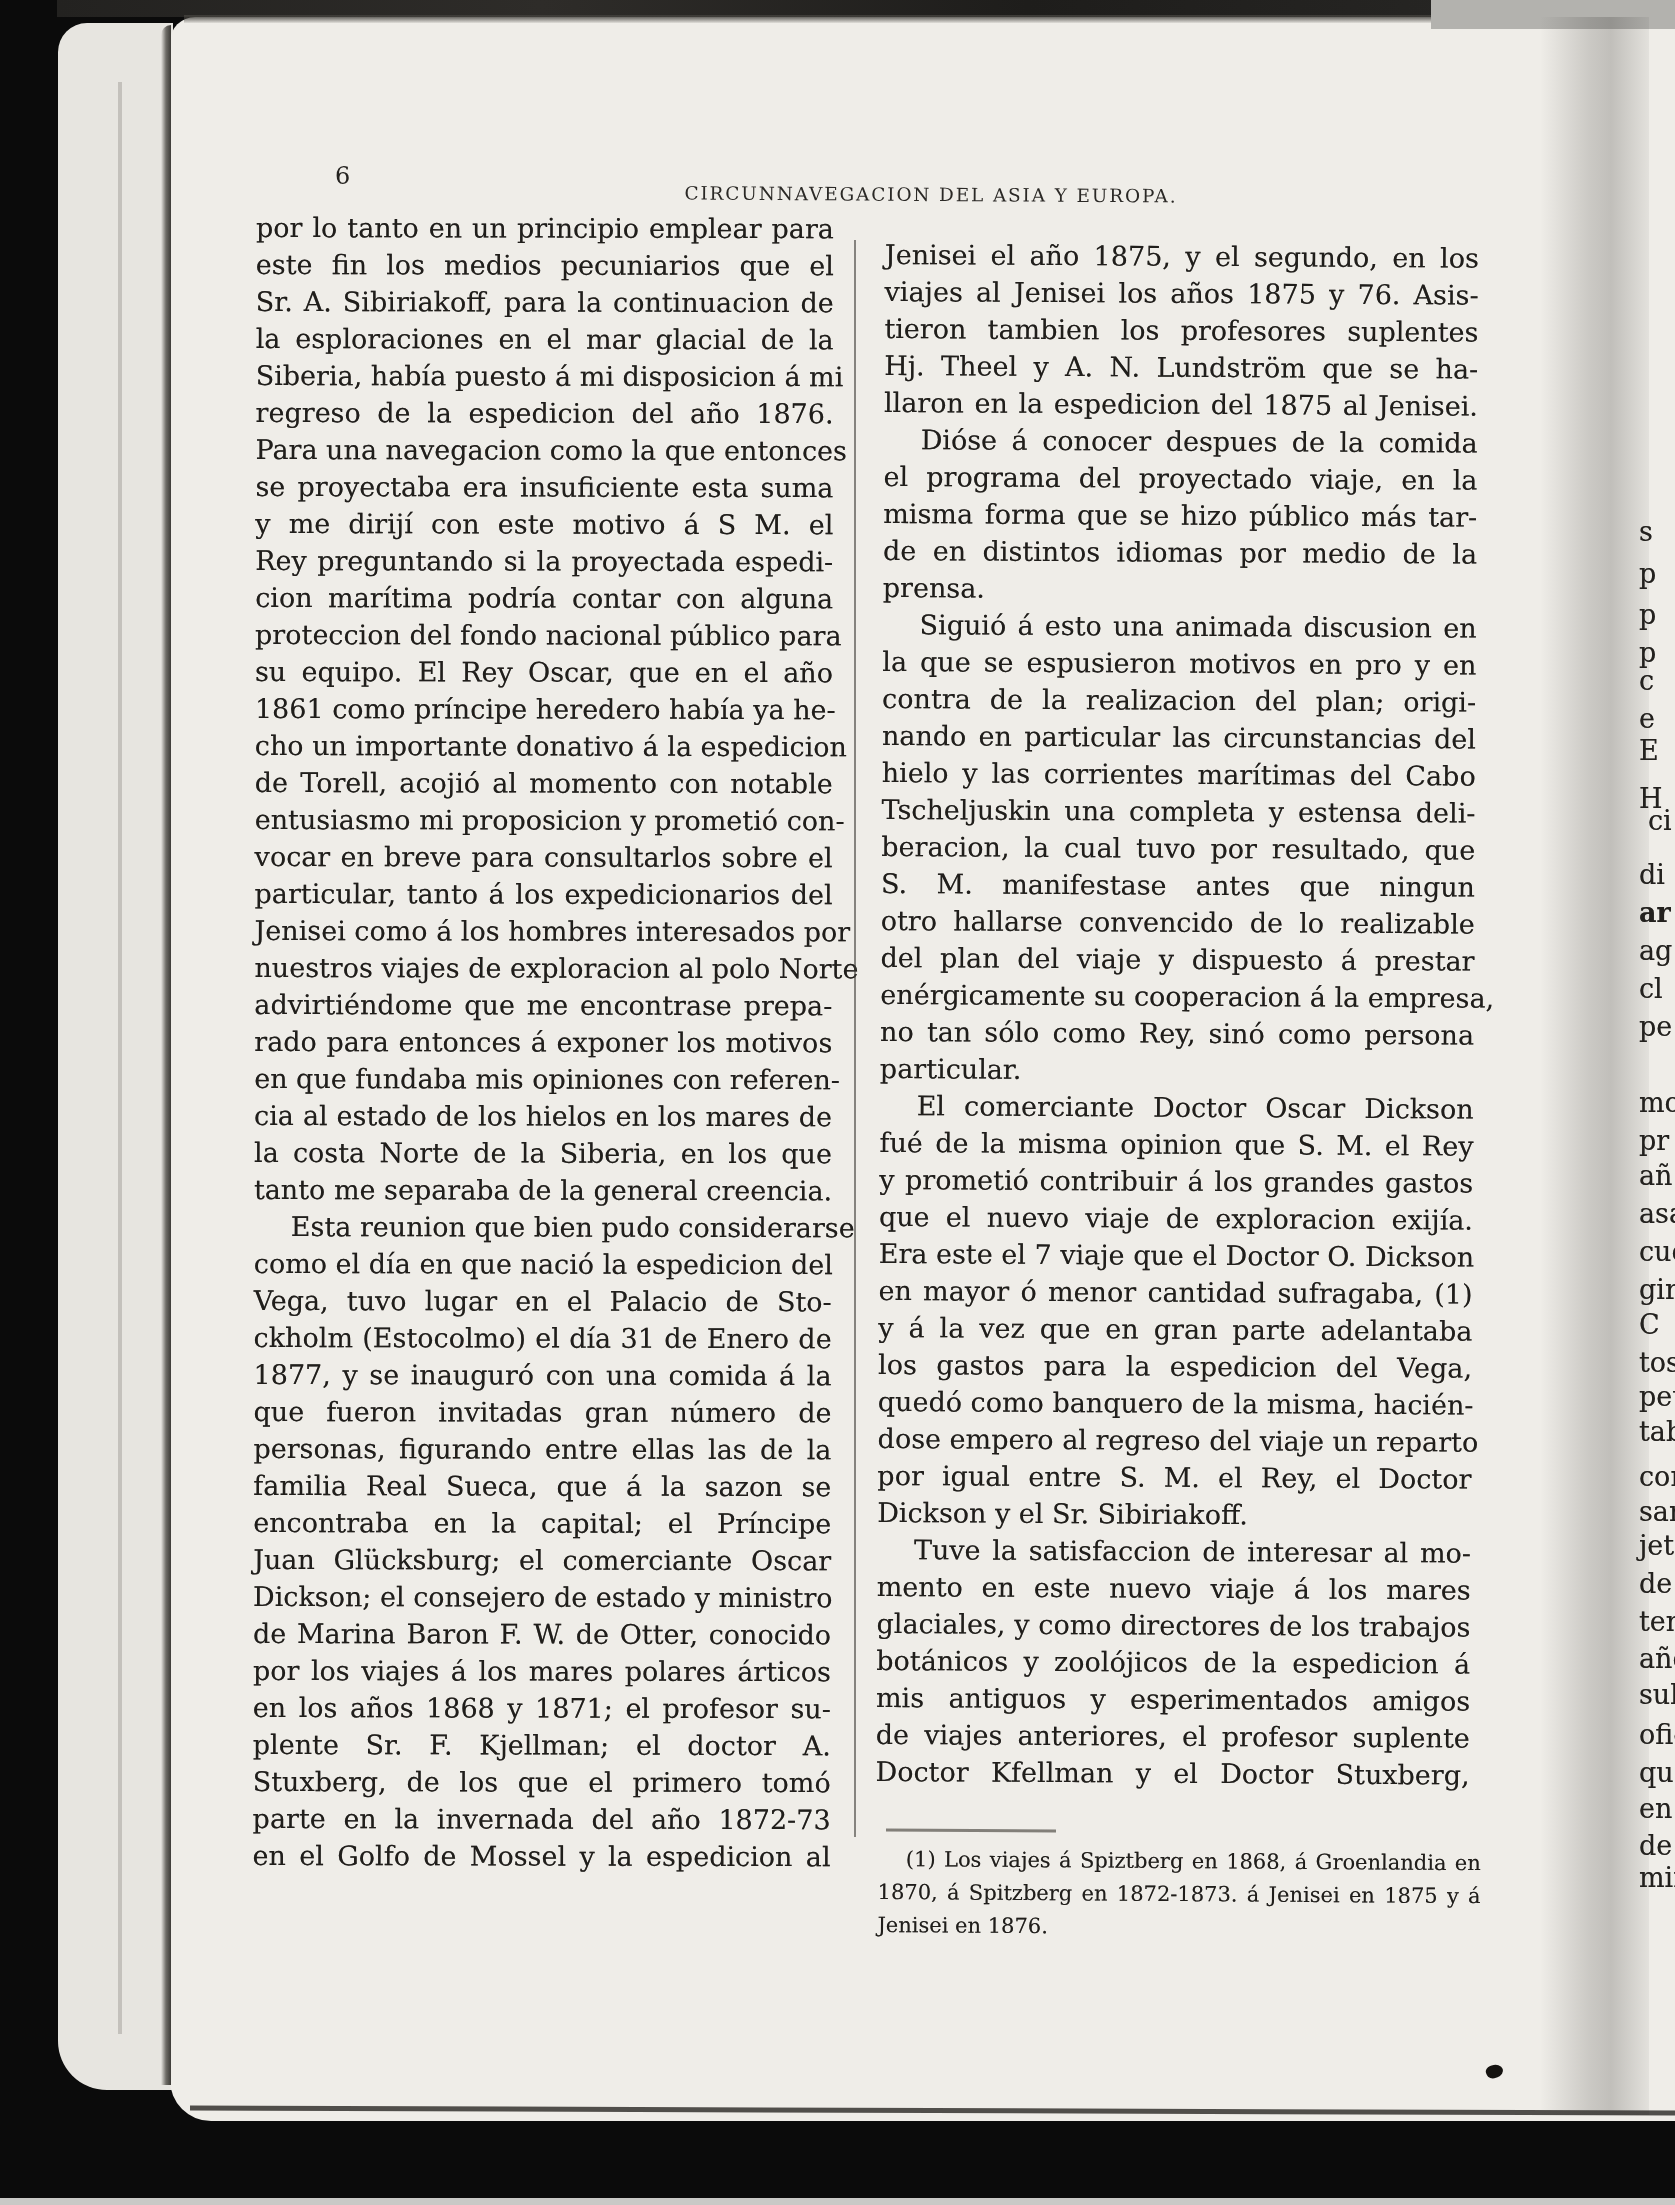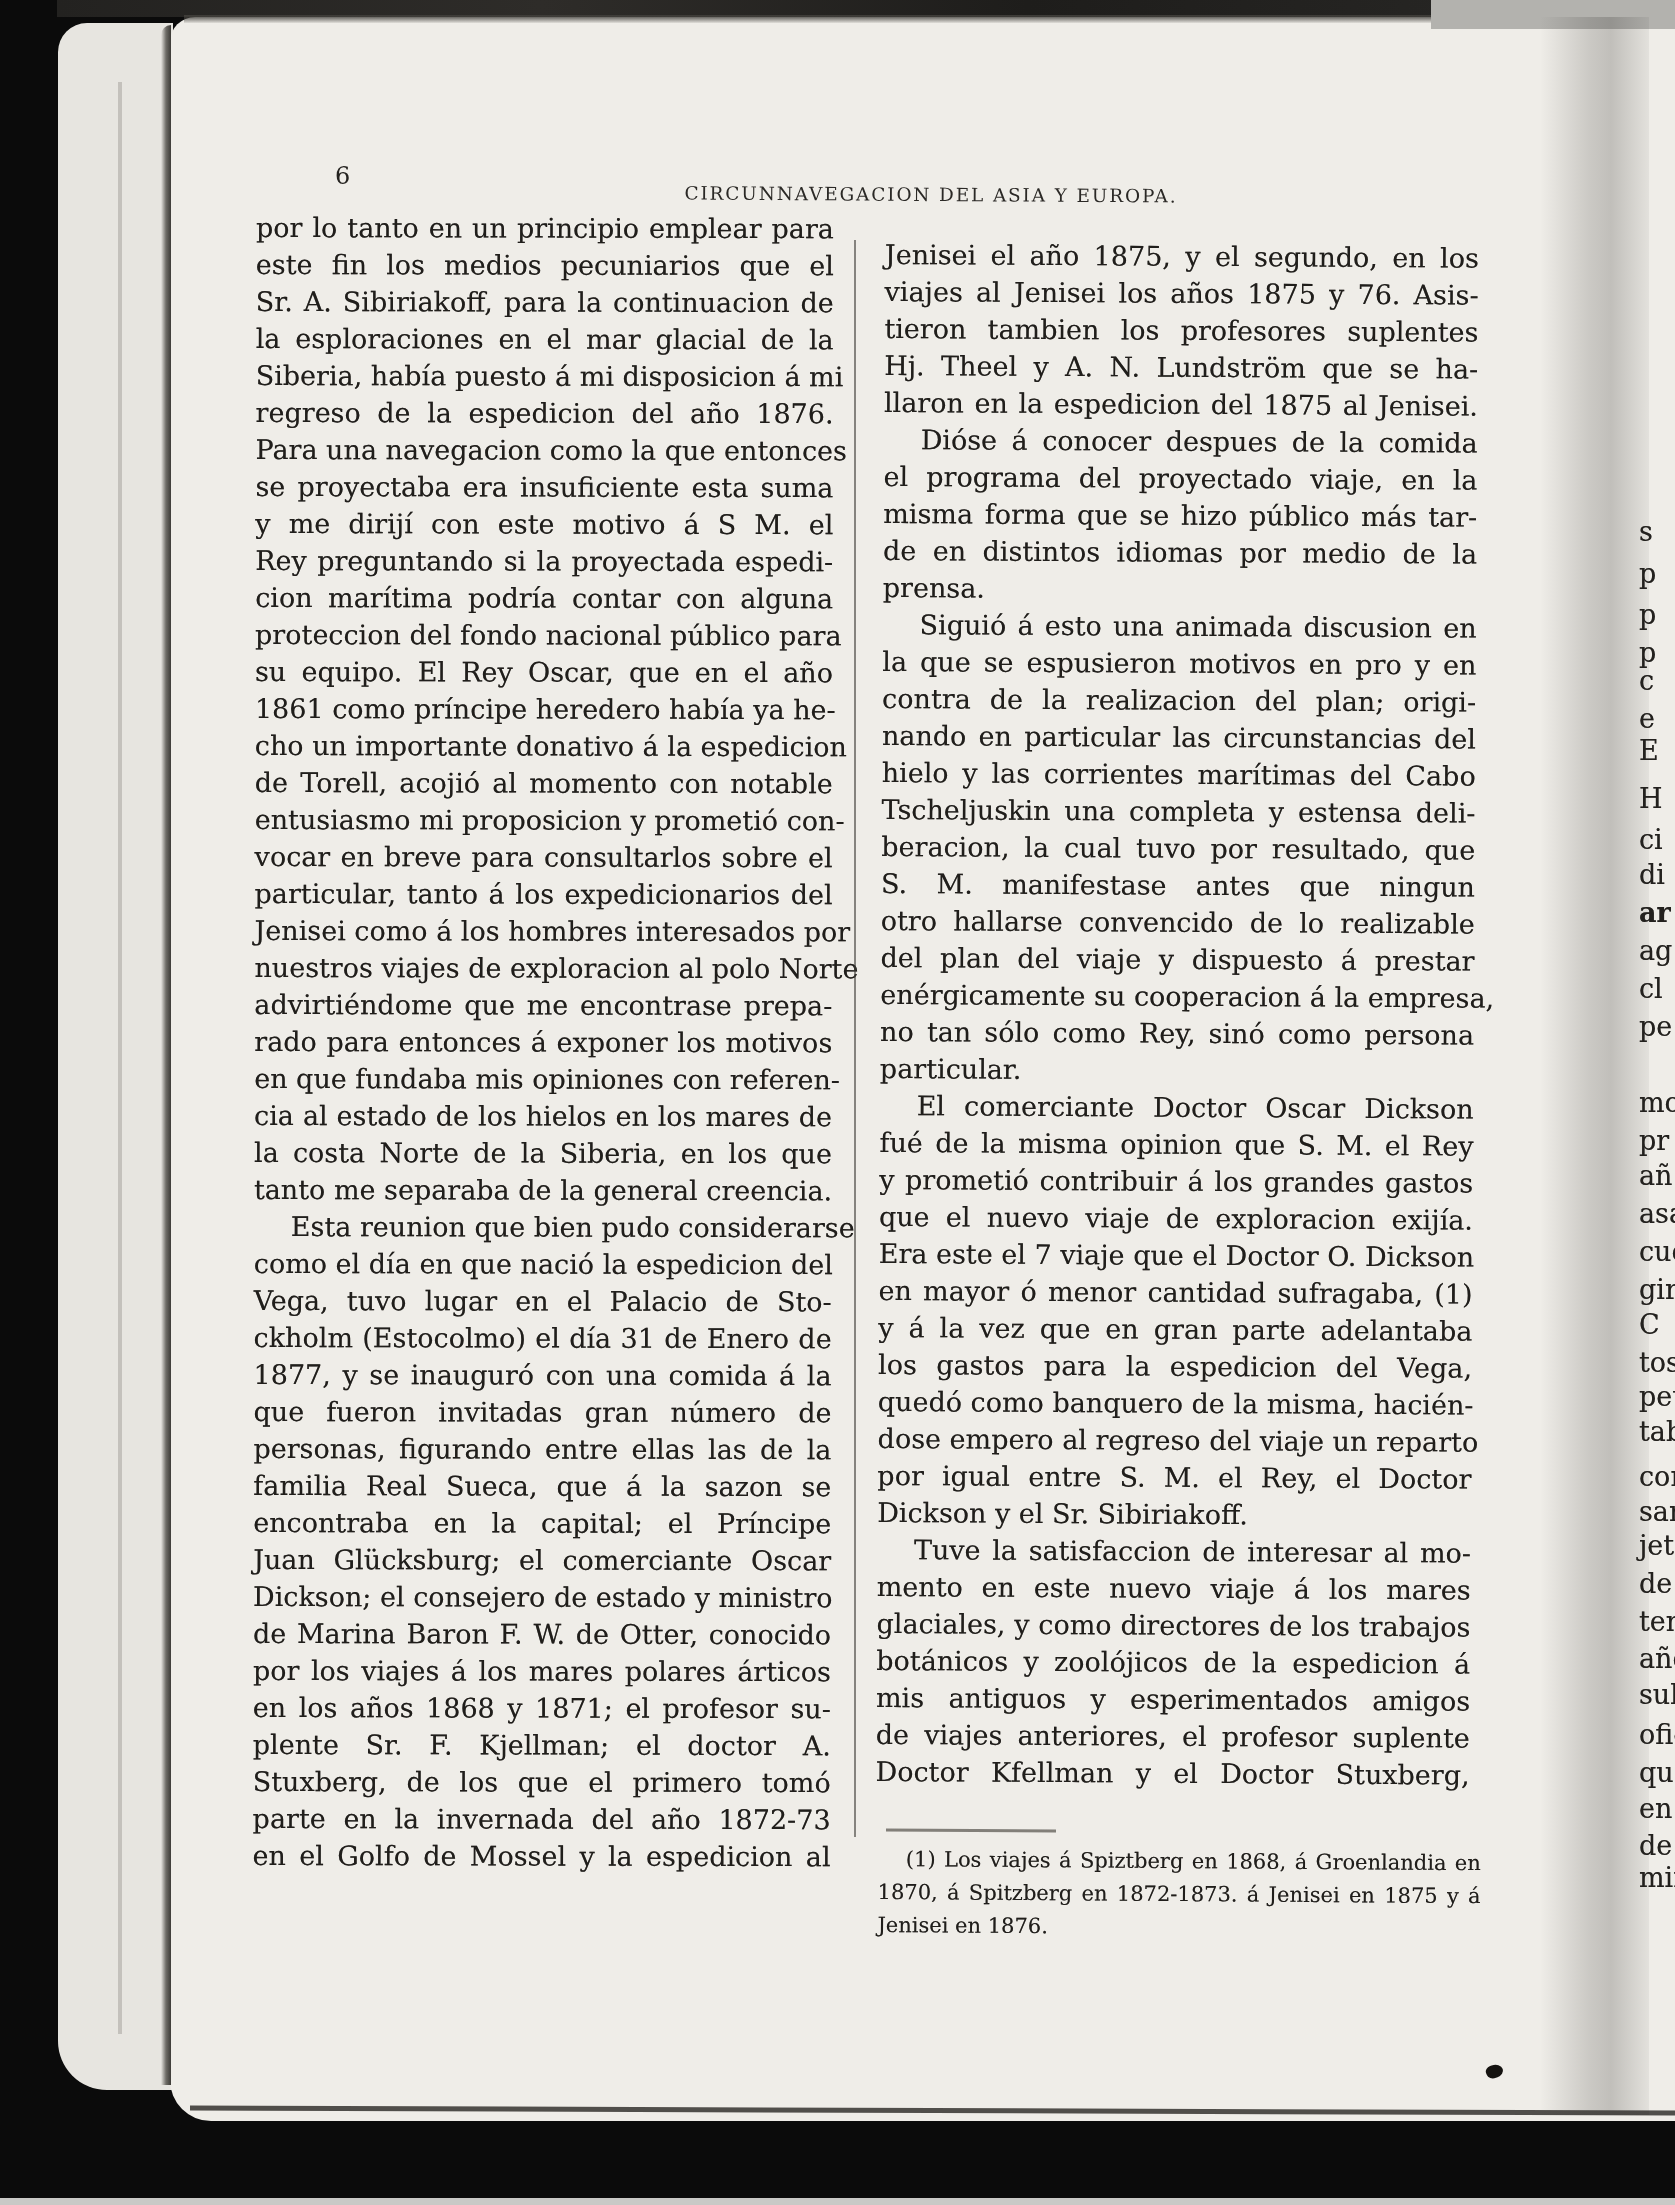--- a/index.html
+++ b/index.html
@@ -170,21 +170,21 @@
   <div class="gutter-shadow"></div>
   <div id="sliver">
       <span style="top: 516px;">s</span>
       <span style="top: 558px;">p</span>
       <span style="top: 599px;">p</span>
       <span style="top: 637px;">p</span>
       <span style="top: 665px;">c</span>
       <span style="top: 703px;">e</span>
       <span style="top: 735px;">E</span>
       <span style="top: 783px;">H</span>
-      <span style="top: 824px;">ci</span>
+      <span style="top: 805px; margin-left: 9px;">ci</span>
       <span style="top: 859px;">di</span>
       <span style="top: 897px; font-weight: bold;">ar</span>
       <span style="top: 935px;">ag</span>
       <span style="top: 973px;">cl</span>
       <span style="top: 1011px;">pe</span>
       <span style="top: 1087px;">mo</span>
       <span style="top: 1125px;">pr</span>
       <span style="top: 1160px;">añ</span>
       <span style="top: 1198px;">asa</span>
       <span style="top: 1236px;">cue</span>

